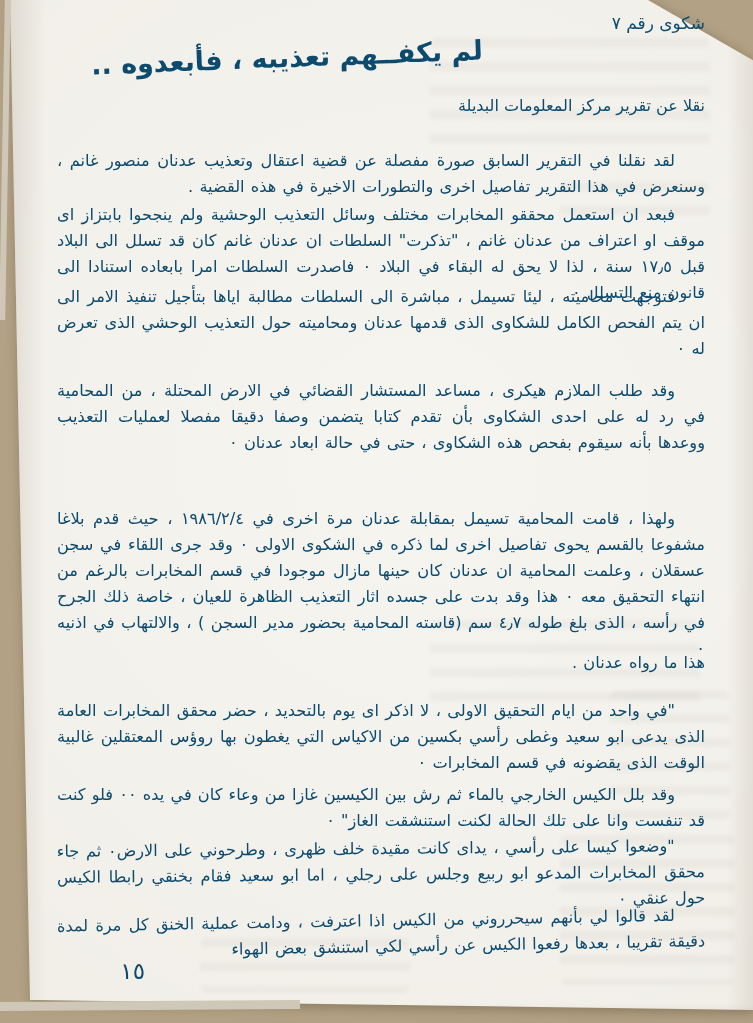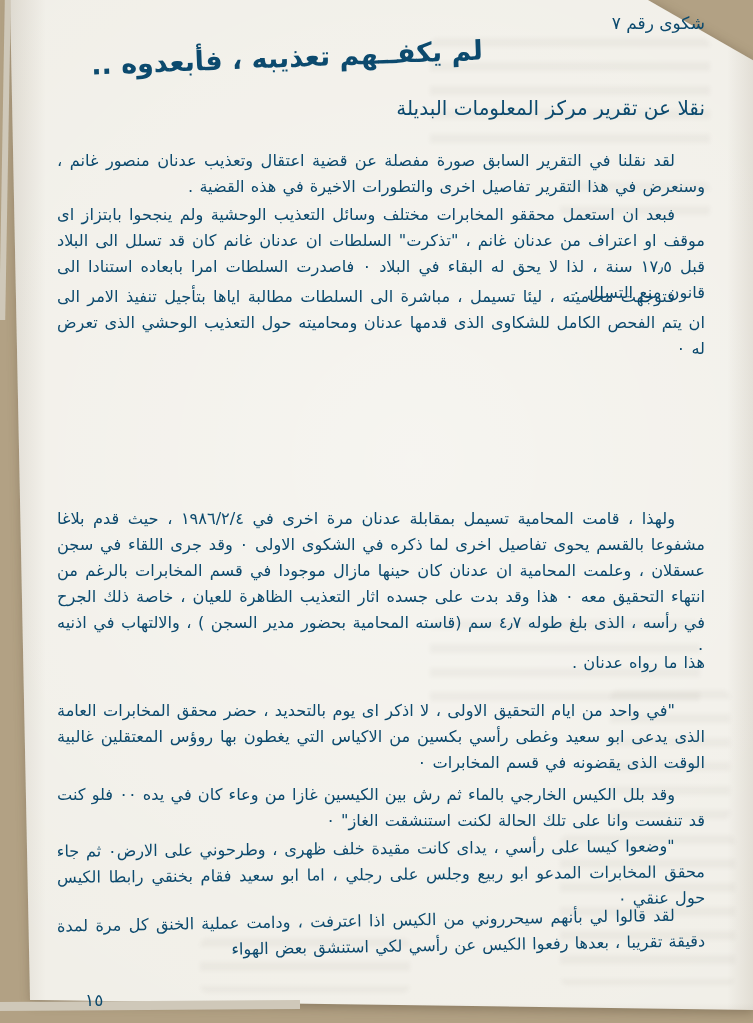--- a/index.html
+++ b/index.html
@@ -38,32 +38,32 @@
     position:absolute;left:57px;top:0;width:648px;height:1023px;
     direction:rtl;color:#0c4a6e;
   }
   .abs{position:absolute;right:0;width:100%;}
   #complaint-number{top:13px;font-size:17px;text-align:right;}
   #main-title{
     top:42px;right:222px;width:auto;
     font-size:27px;font-weight:bold;white-space:nowrap;
     transform:rotate(-2.2deg);
   }
-  #source-credit{top:96px;font-size:20px;text-align:right;}
+  #source-credit{top:96px;font-size:16px;text-align:right;}
   .para{
     font-size:16.2px;line-height:26px;
     text-align:justify;text-indent:30px;
     word-spacing:1px;
   }
   .no-indent{text-indent:0;}
   #p1{top:148px;} #p2{top:202px;} #p3{top:284px;} #p4{top:378px;}
   #p5{top:506px;} #p6{top:650px;} #p7{top:698px;} #p8{top:782px;}
   #p9{top:836px;transform:rotate(-.5deg);}
   #p10{top:908px;transform:rotate(-1deg);}
-  #page-number{top:958px;left:28px;right:auto;width:60px;font-size:17px;text-align:left;margin-top:32px;}
+  #page-number{top:958px;left:28px;right:auto;width:60px;font-size:23px;text-align:right;}
 </style>
 </head>
 <body>
 
 <div id="paper-wrap">
   <div id="paper"></div>
 </div>
 <div id="paper-shading"></div>
 
 <div class="stack-sliver" style="left:2px;top:0;width:6px;height:320px;transform:rotate(1deg);"></div>
@@ -79,20 +79,21 @@
 <div id="content">
   <div id="complaint-number" class="abs">شكوى رقم ٧</div>
 
   <div id="main-title" class="abs">لم يكفــهم تعذيبه ، فأبعدوه ..</div>
 
   <div id="source-credit" class="abs">نقلا عن تقرير مركز المعلومات البديلة</div>
 
   <div id="p1" class="abs para">لقد نقلنا في التقرير السابق صورة مفصلة عن قضية اعتقال وتعذيب عدنان منصور غانم ، وسنعرض في هذا التقرير تفاصيل اخرى والتطورات الاخيرة في هذه القضية .</div>
   <div id="p2" class="abs para">فبعد ان استعمل محققو المخابرات مختلف وسائل التعذيب الوحشية ولم ينجحوا بابتزاز اى موقف او اعتراف من عدنان غانم ، "تذكرت" السلطات ان عدنان غانم كان قد تسلل الى البلاد قبل ١٧٫٥ سنة ، لذا لا يحق له البقاء في البلاد ٠ فاصدرت السلطات امرا بابعاده استنادا الى قانون منع التسلل ٠</div>
   <div id="p3" class="abs para">فتوجهت محاميته ، ليئا تسيمل ، مباشرة الى السلطات مطالبة اياها بتأجيل تنفيذ الامر الى ان يتم الفحص الكامل للشكاوى الذى قدمها عدنان ومحاميته حول التعذيب الوحشي الذى تعرض له ٠</div>
+  <div id="p4" class="abs para">وقد طلب الملازم هيكرى ، مساعد المستشار القضائي في الارض المحتلة ، من المحامية في رد له على احدى الشكاوى بأن تقدم كتابا يتضمن وصفا دقيقا مفصلا لعمليات التعذيب ووعدها بأنه سيقوم بفحص هذه الشكاوى ، حتى في حالة ابعاد عدنان ٠</div>
   <div id="p5" class="abs para">ولهذا ، قامت المحامية تسيمل بمقابلة عدنان مرة اخرى في ١٩٨٦/٢/٤ ، حيث قدم بلاغا مشفوعا بالقسم يحوى تفاصيل اخرى لما ذكره في الشكوى الاولى ٠ وقد جرى اللقاء في سجن عسقلان ، وعلمت المحامية ان عدنان كان حينها مازال موجودا في قسم المخابرات بالرغم من انتهاء التحقيق معه ٠ هذا وقد بدت على جسده اثار التعذيب الظاهرة للعيان ، خاصة ذلك الجرح في رأسه ، الذى بلغ طوله ٤٫٧ سم (قاسته المحامية بحضور مدير السجن ) ، والالتهاب في اذنيه ٠</div>
   <div id="p6" class="abs para no-indent">هذا ما رواه عدنان .</div>
   <div id="p7" class="abs para">"في واحد من ايام التحقيق الاولى ، لا اذكر اى يوم بالتحديد ، حضر محقق المخابرات العامة الذى يدعى ابو سعيد وغطى رأسي بكسين من الاكياس التي يغطون بها روؤس المعتقلين غالبية الوقت الذى يقضونه في قسم المخابرات ٠</div>
   <div id="p8" class="abs para">وقد بلل الكيس الخارجي بالماء ثم رش بين الكيسين غازا من وعاء كان في يده ٠٠ فلو كنت قد تنفست وانا على تلك الحالة لكنت استنشقت الغاز" ٠</div>
   <div id="p9" class="abs para">"وضعوا كيسا على رأسي ، يداى كانت مقيدة خلف ظهرى ، وطرحوني على الارض٠ ثم جاء محقق المخابرات المدعو ابو ربيع وجلس على رجلي ، اما ابو سعيد فقام بخنقي رابطا الكيس حول عنقي ٠</div>
   <div id="p10" class="abs para">لقد قالوا لي بأنهم سيحرروني من الكيس اذا اعترفت ، ودامت عملية الخنق كل مرة لمدة دقيقة تقريبا ، بعدها رفعوا الكيس عن رأسي لكي استنشق بعض الهواء</div>
 
   <div id="page-number" class="abs">١٥</div>
 </div>
 

